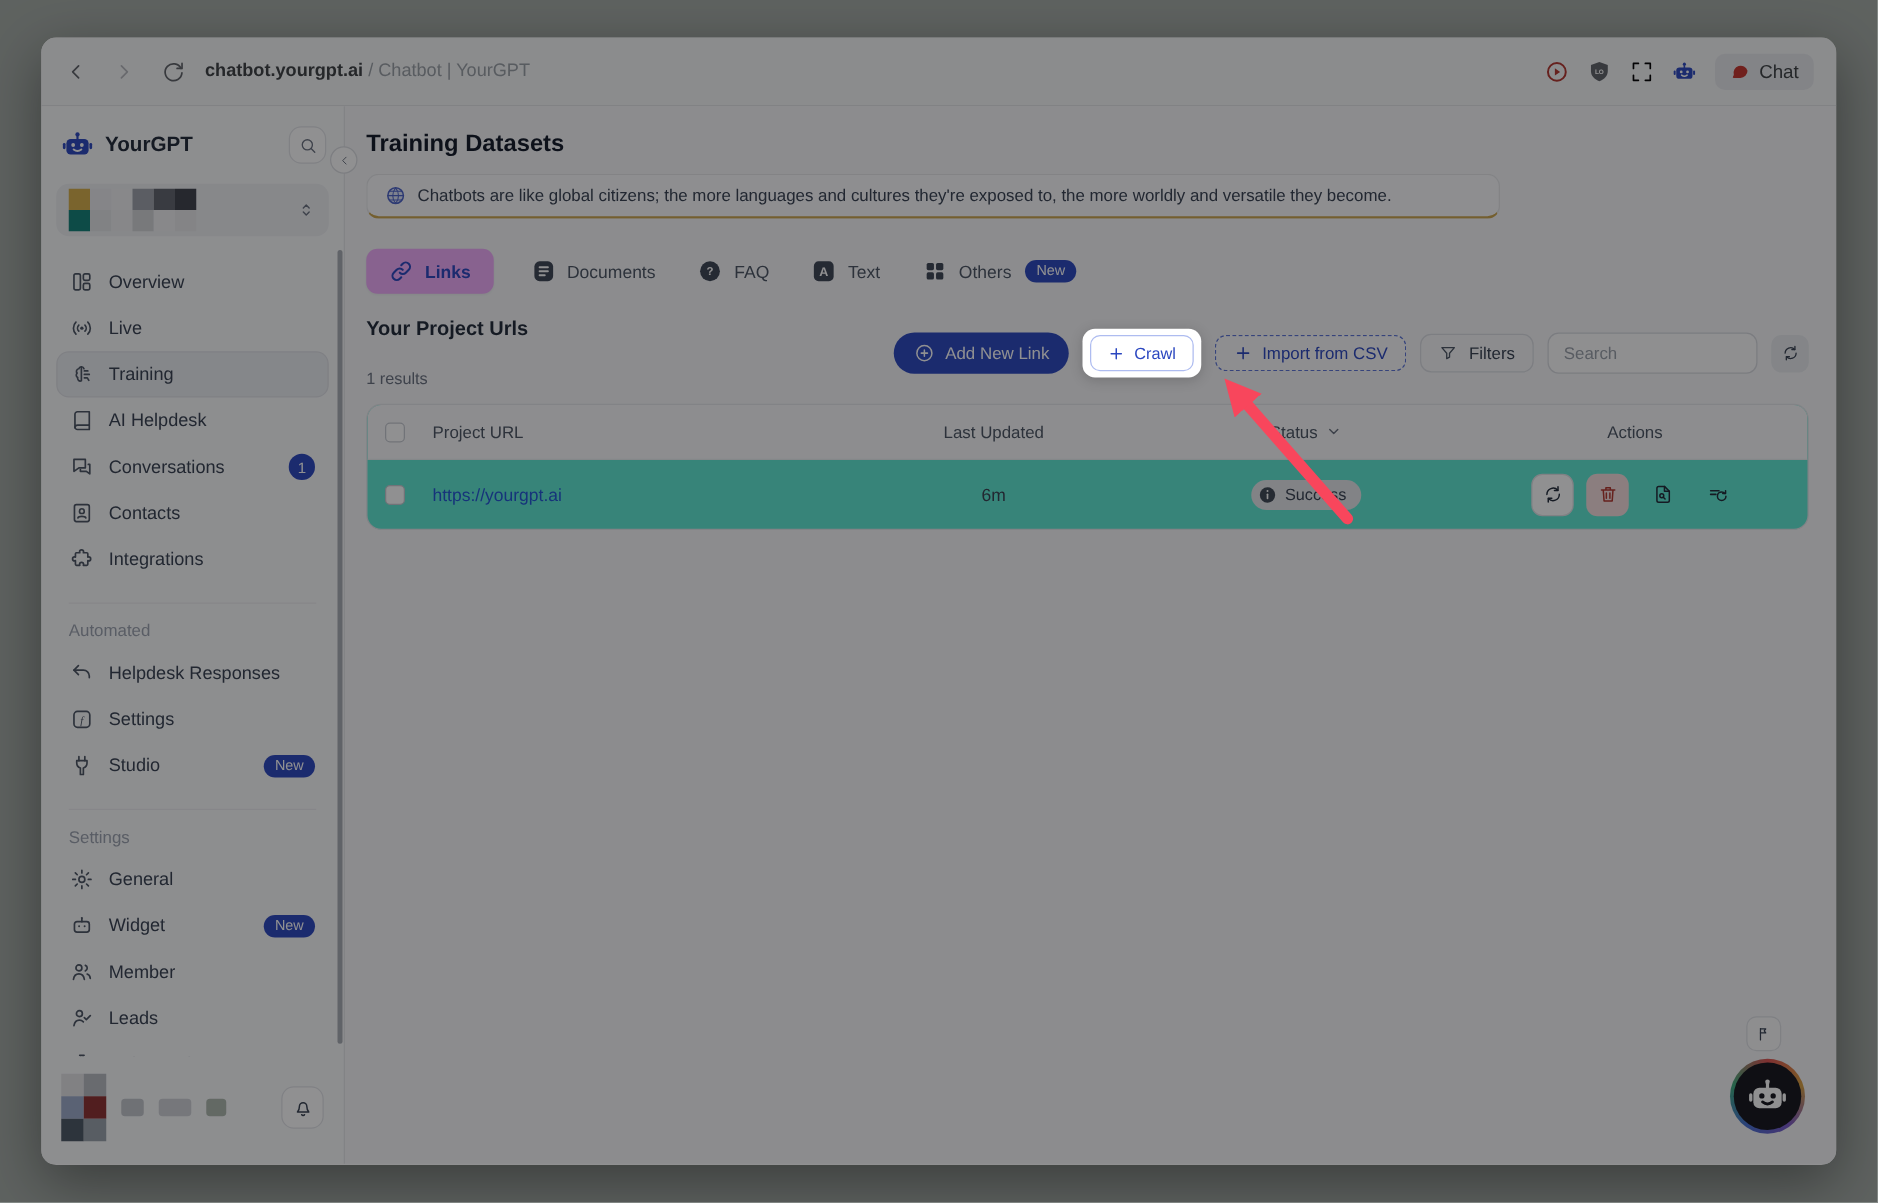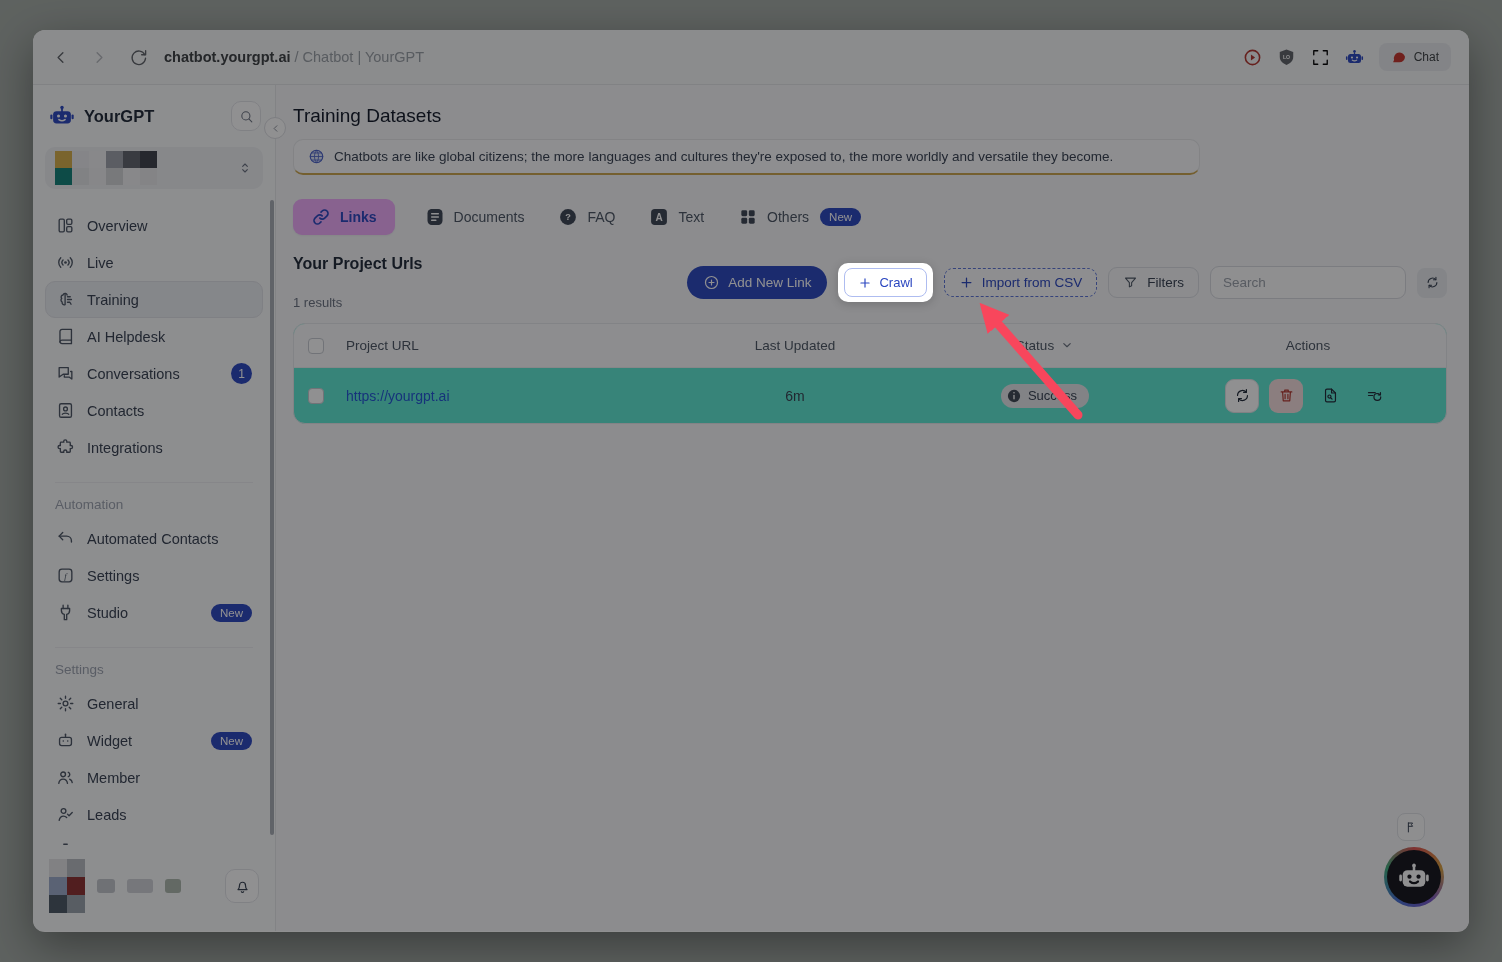--- a/index.html
+++ b/index.html
@@ -11,21 +11,21 @@
     background:#fff; border-radius:12px; overflow:hidden; box-shadow:0 14px 46px rgba(0,0,0,.4); }
   .browser-bar { height:55px; background:#f6f7f8; border-bottom:1px solid #e4e5e7;
     display:flex; align-items:center; padding:0 18px; }
   .bnav { display:flex; align-items:center; gap:20px; color:#5f6368; }
   .bicon { width:19px; height:19px; display:inline-block; }
   .bicon svg, .ic svg { width:100%; height:100%; display:block; }
   .url { margin-left:16px; font-size:14.5px; color:#9aa0a6; white-space:nowrap; }
   .url b { color:#3c4043; font-weight:700; }
   .bar-right { margin-left:auto; display:flex; align-items:center; gap:15px; }
   .chat-btn { display:flex; align-items:center; gap:7px; background:#e8eaed; border-radius:8px;
-    padding:6px 12px; font-size:12px; color:#3c4043; cursor:pointer; }
+    padding:6px 12px; font-size:15px; color:#3c4043; cursor:pointer; }
 
   
   .app { display:flex; height:846px; }
   .sidebar { position:relative; width:243px; background:#fafbfc; border-right:1px solid #e6e7ea;
     display:flex; flex-direction:column; flex-shrink:0; }
   .logo-row { display:flex; align-items:center; gap:9px; padding:16px 14px 10px 16px; }
   .logo-ic { width:26px; height:26px; }
   .brand { font-size:16.5px; font-weight:700; color:#1f2937; flex:1; }
   .side-search { width:30px; height:30px; border:1px solid #e2e4e8; border-radius:10px;
     display:flex; align-items:center; justify-content:center; color:#6b7280; background:#fff; }
@@ -54,21 +54,21 @@
   .bell-btn .ic { width:17px; height:17px; }
   .collapse { position:absolute; right:-11px; top:32px; width:22px; height:22px; border-radius:50%;
     background:#fff; border:1px solid #dcdee2; color:#6b7280; display:flex; align-items:center;
     justify-content:center; z-index:2; }
   .collapse .ic { width:11px; height:11px; }
   .side-scroll { position:absolute; right:1px; top:115px; width:4px; height:635px;
     background:#a8adb4; border-radius:3px; }
 
   
   .main { position:relative; flex:1; background:#f7f8fa; padding:14px 22px 0 17px; }
-  .page-title { font-size:19px; font-weight:400; color:#111827; margin:6px 0 12px; }
+  .page-title { font-size:19px; font-weight:700; color:#111827; margin:6px 0 12px; }
   .banner { width:907px; background:#fbfbfd; border:1px solid #e7e8ea; border-bottom:2px solid #cda64e;
     border-radius:10px; padding:8px 14px; display:flex; align-items:center; gap:9px;
     font-size:13.5px; color:#374151; }
   .banner .ic { width:17px; height:17px; color:#4c63c9; flex-shrink:0; }
   .tabs { margin-top:24px; display:flex; align-items:center; gap:26px; font-size:14px; }
   .tab { display:flex; align-items:center; gap:9px; color:#4b5563; padding:8px 4px; cursor:pointer; }
   .tab.active { background:#f0abfc; border-radius:9px; padding:8px 18px; color:#2b47c0; font-weight:700;
     box-shadow:0 1px 2px rgba(0,0,0,.05); }
   .tab .ic { width:20px; height:20px; }
   .tab.active .ic { color:#2b47c0; }
@@ -83,21 +83,21 @@
     box-shadow:0 2px 10px rgba(0,0,0,.18); }
   .btn-crawl { display:flex; align-items:center; gap:7px; border:1px solid #aebcf0; background:#fff;
     color:#2b47c0; border-radius:8px; padding:6px 13px; font-size:13px; cursor:pointer; }
   .btn-crawl .ic { width:14px; height:14px; }
   .btn-import { display:flex; align-items:center; gap:8px; border:1.5px dashed #5b74d8; background:#fbfbfd;
     color:#2b47c0; border-radius:9px; padding:6px 14px; font-size:13.5px; cursor:pointer; }
   .btn-import .ic { width:15px; height:15px; }
   .btn-filters { display:flex; align-items:center; gap:9px; border:1px solid #dcdee3; color:#374151;
     border-radius:9px; padding:7px 14px; font-size:13.5px; background:transparent; cursor:pointer; }
   .btn-filters .ic { width:15px; height:15px; color:#4b5563; }
-  .search-box { width:196px; border:1px solid #d9dbe0; border-radius:9px; padding:8px 12px;
+  .search-box { width:168px; border:1px solid #d9dbe0; border-radius:9px; padding:8px 12px;
     font-size:13.5px; background:#fdfdfe; color:#374151; font-family:"Liberation Sans",sans-serif; }
   .search-box::placeholder { color:#9aa0a9; }
   .btn-refresh { width:30px; height:30px; background:#e9ebee; border-radius:8px; display:flex;
     align-items:center; justify-content:center; color:#374151; cursor:pointer; }
   .btn-refresh .ic { width:15px; height:15px; }
 
   
   .card { margin-top:13px; background:#5eead4; border:1px solid #e5e7eb; border-radius:12px; overflow:hidden; }
   .trow { display:grid; grid-template-columns:46px 330px 250px 250px 1fr; align-items:center; }
   .thead { background:#f9fafb; border-bottom:1px solid #eceef1; height:44px;
@@ -322,29 +322,29 @@
           </div>
           <div class="nav-item">
             <span class="ic">
                 <svg viewBox="0 0 24 24" fill="none" stroke="currentColor" stroke-width="1.7" stroke-linecap="round" stroke-linejoin="round">
                   <path d="M9.7 4.4a2 2 0 0 1 4 0c0 .3-.1.6-.2.9H17a1 1 0 0 1 1 1v3.4c.3-.1.6-.2.9-.2a2 2 0 0 1 0 4c-.3 0-.6-.1-.9-.2V17a1 1 0 0 1-1 1h-3.5c.1-.3.2-.6.2-.9a2 2 0 0 0-4 0c0 .3.1.6.2.9H6.5a1 1 0 0 1-1-1v-3.7c-.3.1-.6.2-.9.2a2 2 0 0 1 0-4c.3 0 .6.1.9.2V6.3a1 1 0 0 1 1-1h3.4c-.1-.3-.2-.6-.2-.9z"></path>
                 </svg>
               </span>
             <span>Integrations</span>
           </div>
 
-          <div class="sect">Automation</div>
+          <div class="sect">Automated</div>
           <div class="nav-item">
             <span class="ic">
                 <svg viewBox="0 0 24 24" fill="none" stroke="currentColor" stroke-width="1.7" stroke-linecap="round" stroke-linejoin="round">
                   <path d="M8.5 13.5L4 9l4.5-4.5"></path>
                   <path d="M4 9h9.5a6 6 0 0 1 6 6v1.5"></path>
                 </svg>
               </span>
-            <span>Automated Contacts</span>
+            <span>Helpdesk Responses</span>
           </div>
           <div class="nav-item">
             <span class="ic">
                 <svg viewBox="0 0 24 24" fill="none" stroke="currentColor" stroke-width="1.7" stroke-linecap="round" stroke-linejoin="round">
                   <rect x="4" y="4" width="16" height="16" rx="3.5"></rect>
                   <text x="12" y="16.2" font-size="11" text-anchor="middle" fill="currentColor" stroke="none" font-style="italic" font-family="serif">f</text>
                 </svg>
               </span>
             <span>Settings</span>
           </div>

